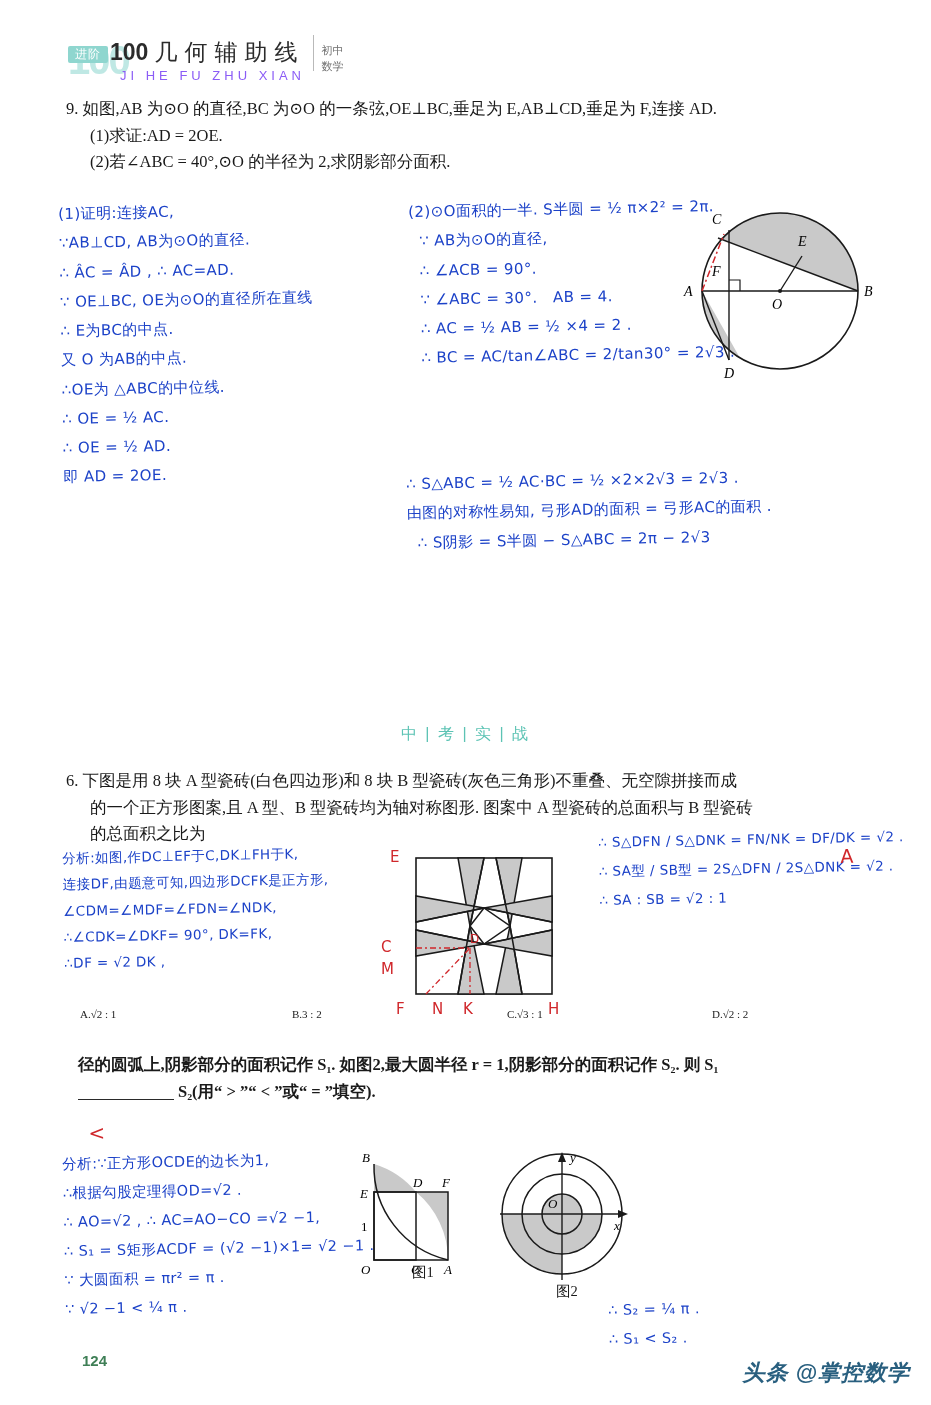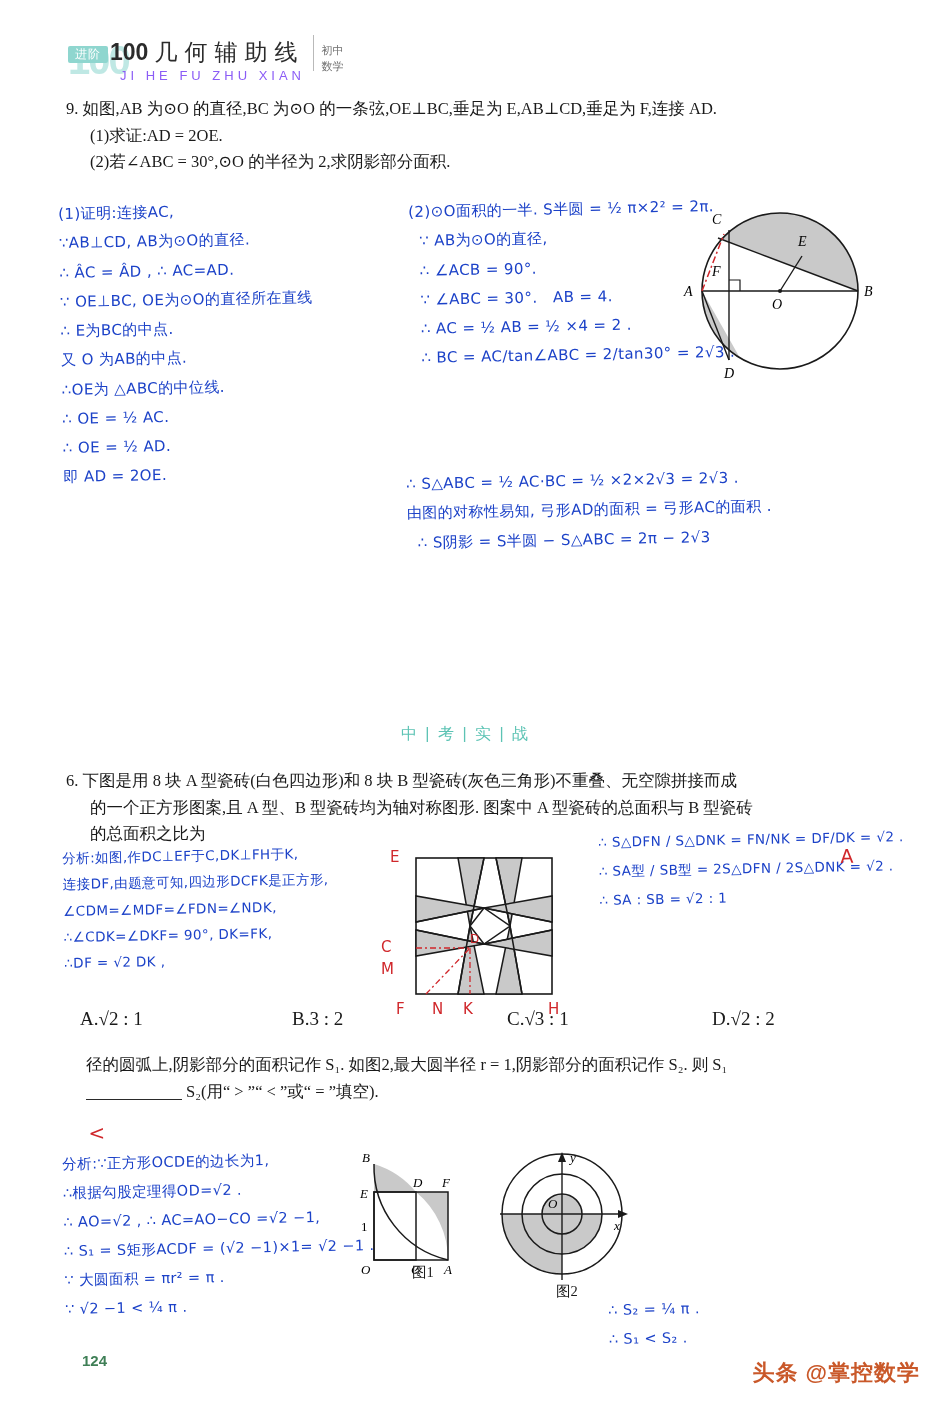--- a/index.html
+++ b/index.html
@@ -51,26 +51,26 @@
   
   .section-band{position:absolute;left:0;top:724px;width:931px;text-align:center;}
   .section-band .txt{
     display:inline-block;color:#5cc3b4;font-size:16px;letter-spacing:2px;
     font-family:"Liberation Sans",sans-serif;
   }
 
   #q6{left:66px;top:768px;width:810px;}
   #q6 .l2,#q6 .l3{margin-left:24px;}
 
-  .options{position:absolute;left:80px;top:1008px;width:800px;font-size:19px;display:flex;}
+  .options{position:absolute;left:80px;top:1008px;width:800px;font-size:11px;display:flex;}
   .options .opt{display:inline-block;}
   .opt-a{width:195px;} .opt-b{width:215px;margin-left:17px;} .opt-c{width:205px;}
 
   #q7{left:66px;top:1052px;width:815px;}
-  #q7 .l2,#q7 .l3{margin-left:20px;}
+  #q7 .l2,#q7 .l3{margin-left:12px;font-weight:bold;}
   .blankline{display:inline-block;width:96px;border-bottom:1.4px solid #2a2a2a;height:16px;position:relative;vertical-align:-3px;margin-right:4px;}
 
   
   .hw{
     position:absolute;
     font-family:"DejaVu Sans",sans-serif;
     color:#1c42c8;
     font-size:15px;
     line-height:1.95;
     white-space:pre;
@@ -101,22 +101,22 @@
   #fig1{position:absolute;left:356px;top:1146px;width:130px;height:150px;}
   #fig2{position:absolute;left:500px;top:1146px;width:130px;height:150px;}
   .figcap{position:absolute;font-size:14.5px;color:#1a1a1a;}
 
   
   .pagenum{
     position:absolute;left:82px;top:1352px;font-size:15px;color:#3f7f56;
     font-family:"Liberation Sans",sans-serif;font-weight:bold;
   }
   .watermark{
-    position:absolute;right:11px;top:1358px;font-size:22px;color:#c2410c;
-    font-family:"Liberation Sans",sans-serif;font-weight:bold;letter-spacing:1px;opacity:.88;
+    position:absolute;right:21px;top:1358px;font-size:22px;color:#0c4a6e;
+    font-family:"Liberation Sans",sans-serif;font-weight:bold;letter-spacing:1px;opacity:.88;font-style:italic;
   }
 </style>
 </head>
 <body>
 
 <div class="page">
 
   <div class="header">
     <div class="logo-wrap">
       <div class="logo-ghost">100</div>
@@ -128,21 +128,21 @@
       <div class="logo-sub">
         <span>初中</span>
         <span>数学</span>
       </div>
     </div>
   </div>
 
   <div class="q" id="q5">
     <div class="ind">9. 如图,AB 为⊙O 的直径,BC 为⊙O 的一条弦,OE⊥BC,垂足为 E,AB⊥CD,垂足为 F,连接 AD.</div>
     <div class="ind l2">(1)求证:AD = 2OE.</div>
-    <div class="ind l3">(2)若∠ABC = 30°,⊙O 的半径为 2,求阴影部分面积.</div>
+    <div class="ind l3">(2)若∠ABC = 40°,⊙O 的半径为 2,求阴影部分面积.</div>
   </div>
 
   <div class="hw" id="hw5a">(1)证明:连接AC,
 ∵AB⊥CD, AB为⊙O的直径.
 ∴ ÂC = ÂD , ∴ AC=AD.
 ∵ OE⊥BC, OE为⊙O的直径所在直线
 ∴ E为BC的中点.
 又 O 为AB的中点.
 ∴OE为 △ABC的中位线.
 ∴ OE = ½ AC.

